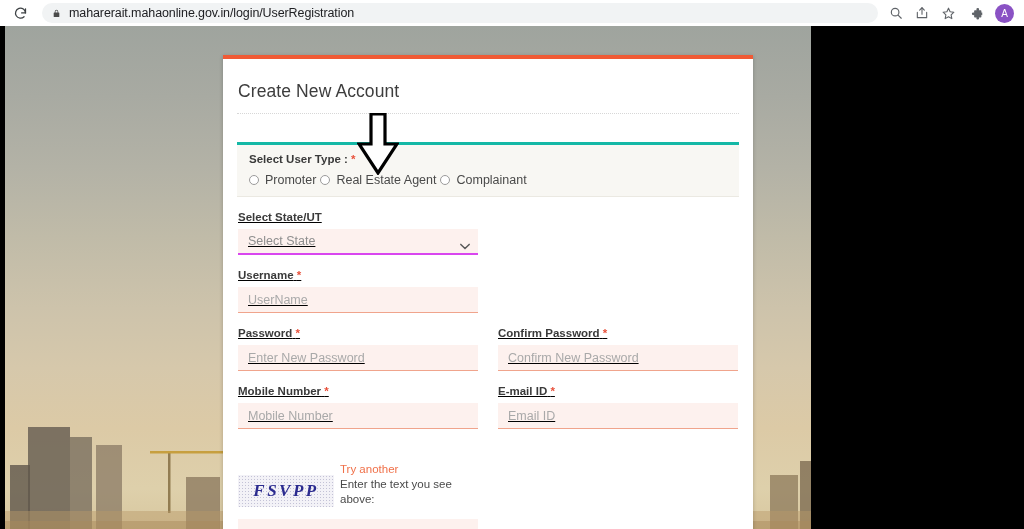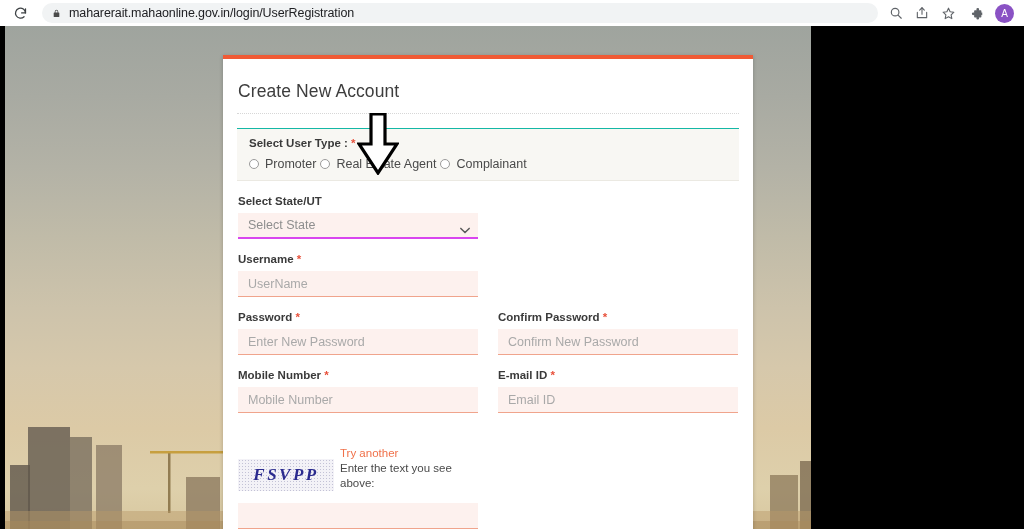--- a/index.html
+++ b/index.html
@@ -149,23 +149,23 @@
     padding: 0 0 0 1px;
     letter-spacing: 0.1px;
   }
   .title-divider {
     margin-top: 11px;
     border-top: 1px dotted #d7d7d7;
   }
 
   
   .usertype-panel {
-    margin-top: 14px;
+    margin-top: 28px;
     background: #f8f7f3;
-    border-top: 1px solid #14b8a6;
+    border-top: 3px solid #14b8a6;
     border-bottom: 1px solid #ebe9e2;
     padding: 8px 12px 9px 12px;
   }
   .usertype-label {
     font-size: 11.5px;
     font-weight: bold;
     color: #3a3a3a;
   }
   .req { color: #e8503a; font-weight: bold; }
   .radio-row {
@@ -192,21 +192,21 @@
     color: #4a4a4a;
   }
 
   
   .form-area { padding: 0 1px; }
   .row {
     display: flex;
     gap: 20px;
     margin-top: 14px;
   }
-  .col { width: 240px; }
+  .col { width: 240px; text-decoration: underline; }
   .col-empty { width: 240px; }
 
   .field-label {
     font-size: 11.5px;
     font-weight: bold;
     color: #3a3a3a;
     display: block;
     margin-bottom: 6px;
   }
   .input {

